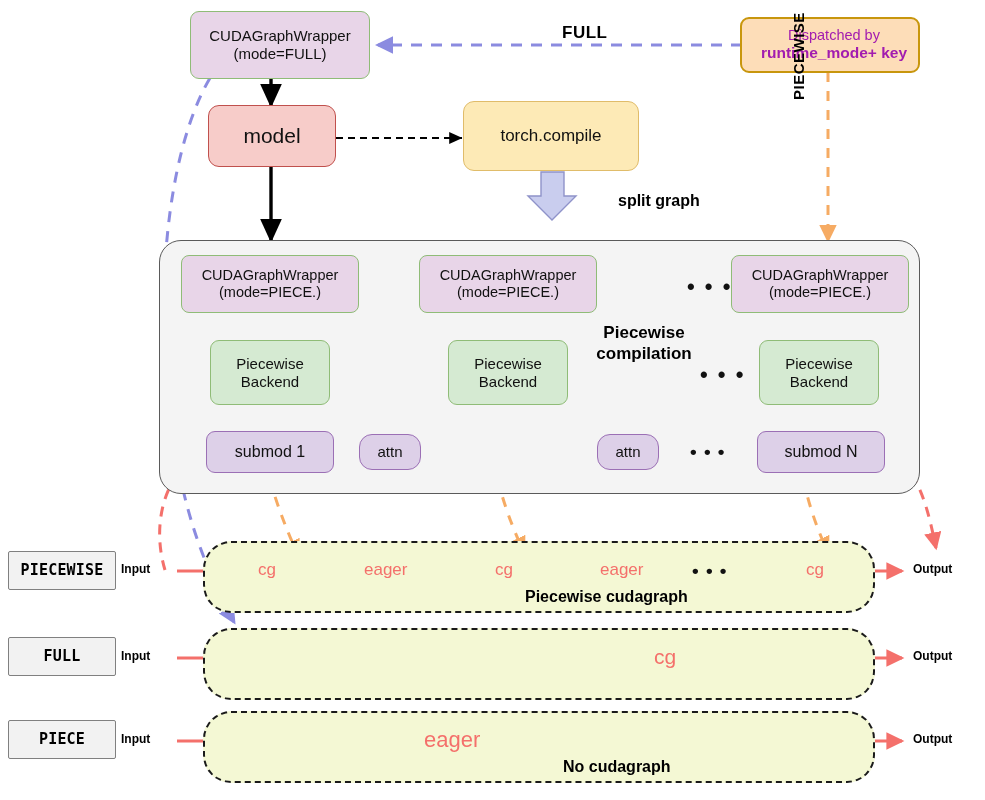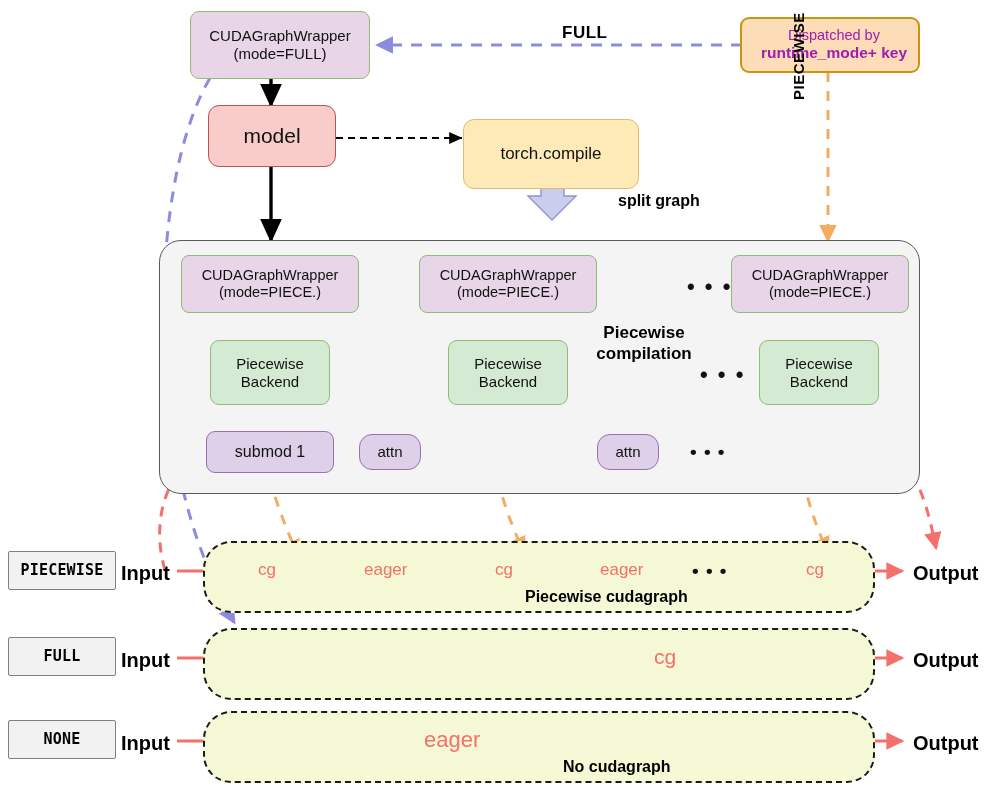--- a/index.html
+++ b/index.html
@@ -19,21 +19,21 @@
     background:#e8d5e8;border:1.6px solid #8fbc77;border-radius:9px;
     color:#111;font-size:15px;
   }
   .wrap-box.small{font-size:14.5px;border-radius:8px;}
   .model-box{
     background:#f7ccc9;border:1.8px solid #c0504d;border-radius:11px;
     color:#111;font-size:21px;
   }
   .compile-box{
     background:#fdeab6;border:1.6px solid #e0bc6a;border-radius:11px;
-    color:#111;font-size:17px;margin-top:18px;
+    color:#111;font-size:17px;
   }
   .green-box{
     background:#d5ead2;border:1.6px solid #8fbc77;border-radius:9px;
     color:#111;font-size:15px;
   }
   .submod-box{
     background:#ddd0e8;border:1.7px solid #9b6fb5;border-radius:9px;
     color:#111;font-size:16px;align-items:center;
   }
   .attn-box{
@@ -52,21 +52,21 @@
     font-weight:bold;font-size:15px;letter-spacing:.2px;
   }
   .group-box{
     background:#f4f4f4;border:1.7px solid #5a5a5a;border-radius:22px;
   }
   .lane{
     background:#f4f8d4;border:2px dashed #1a1a1a;border-radius:28px;
   }
   
   .lbl{position:absolute;color:#000;}
-  .io{font-size:20px;font-weight:bold;color:#000;}
+  .io{font-size:12px;font-weight:bold;color:#000;}
   .lane-name{font-size:16px;font-weight:bold;color:#000;}
   .step{font-size:17px;font-weight:normal;color:#f4706b;}
   .pc-title{font-size:17px;font-weight:bold;color:#000;line-height:1.25;text-align:center;}
   .dots{font-size:22px;font-weight:bold;color:#111;letter-spacing:2px;}
   .dots-sm{font-size:19px;font-weight:bold;color:#111;letter-spacing:1px;}
   .split-lbl{font-size:16px;font-weight:bold;color:#000;margin-left:40px;}
   .full-lbl{font-size:17px;font-weight:bold;color:#000;letter-spacing:.5px;}
   .pw-vert{
     font-size:15px;font-weight:bold;color:#000;letter-spacing:.5px;
     transform:rotate(-90deg);transform-origin:left top;white-space:nowrap;
@@ -211,20 +211,23 @@
   </div>
 
   <div class="node wrap-box small" style="left:731px;top:255px;width:178px;height:58px;flex-direction:column;">
     <span>CUDAGraphWrapper</span>
     <span>(mode=PIECE.)</span>
   </div>
   <div class="node green-box" style="left:759px;top:340px;width:120px;height:65px;flex-direction:column;">
     <span>Piecewise</span>
     <span>Backend</span>
   </div>
+  <div class="node submod-box" style="left:757px;top:431px;width:128px;height:42px;">
+    <span>submod N</span>
+  </div>
 
   <div class="lbl dots" style="left:687px;top:274px;">• • •</div>
   <div class="lbl dots" style="left:700px;top:362px;">• • •</div>
   <div class="lbl dots-sm" style="left:690px;top:441px;">• • •</div>
 
   <div class="lbl pc-title" style="left:570px;top:322px;width:148px;">
     <span>Piecewise</span><br>
     <span>compilation</span>
   </div>
 
@@ -245,21 +248,21 @@
   <div class="node mode-box" style="left:8px;top:637px;width:108px;height:39px;">
     <span>FULL</span>
   </div>
   <div class="lbl io" style="left:121px;top:649px;">Input</div>
   <div class="node lane" style="left:203px;top:628px;width:672px;height:72px;"></div>
   <div class="lbl step" style="left:654px;top:645px;font-size:21px;">cg</div>
   <div class="lbl lane-name" style="left:571px;top:712px;">Full cudagraph</div>
   <div class="lbl io" style="left:913px;top:649px;">Output</div>
 
   <div class="node mode-box" style="left:8px;top:720px;width:108px;height:39px;">
-    <span>NONE</span>
+    <span>PIECE</span>
   </div>
   <div class="lbl io" style="left:121px;top:732px;">Input</div>
   <div class="node lane" style="left:203px;top:711px;width:672px;height:72px;"></div>
   <div class="lbl step" style="left:424px;top:727px;font-size:22px;">eager</div>
   <div class="lbl lane-name" style="left:563px;top:758px;">No cudagraph</div>
   <div class="lbl io" style="left:913px;top:732px;">Output</div>
 
 </div>
 
 </body></html>

